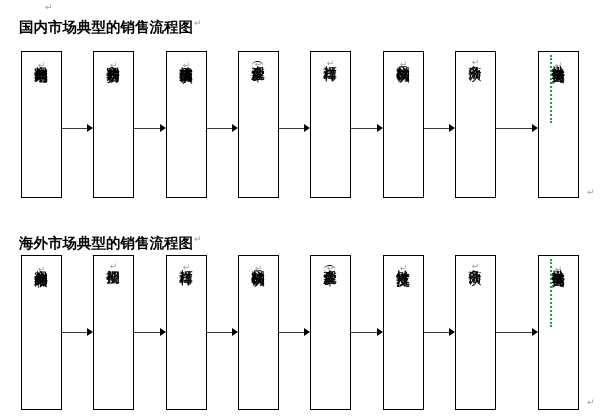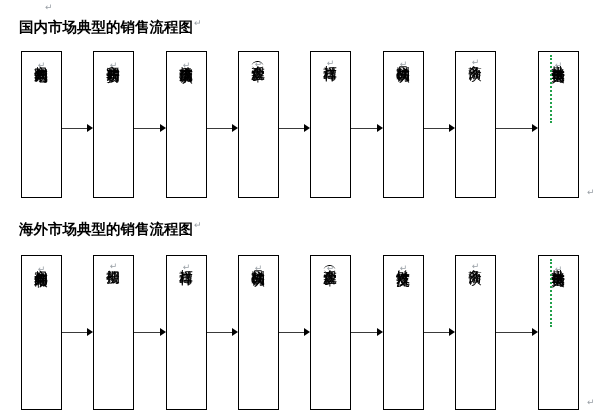--- a/index.html
+++ b/index.html
@@ -218,21 +218,21 @@
       <div class="head" style="left:25px;"></div>
     </div>
     <div class="arrow" style="left:496px; top:124px; width:42px;">
       <div class="shaft" style="width:36px;"></div>
       <div class="head" style="left:36px;"></div>
     </div>
   </div>
 
   <span class="pilcrow" style="left:587px; top:188px;">↵</span>
 
-  <div class="heading" style="left:19px; top:220px;">
+  <div class="heading" style="left:19px; top:234px;">
     <span>海外市场典型的销售流程图</span><span class="mark">↵</span>
   </div>
 
   <div class="flow-row" id="row-overseas" style="top:0;">
 
     <div class="node" style="left:21px; top:255px; width:41px; height:155px;">
       <div class="node-text">
         <span class="vtext"><span>客户规划与邮件联络</span><span class="mark">↵</span></span>
       </div>
     </div>

